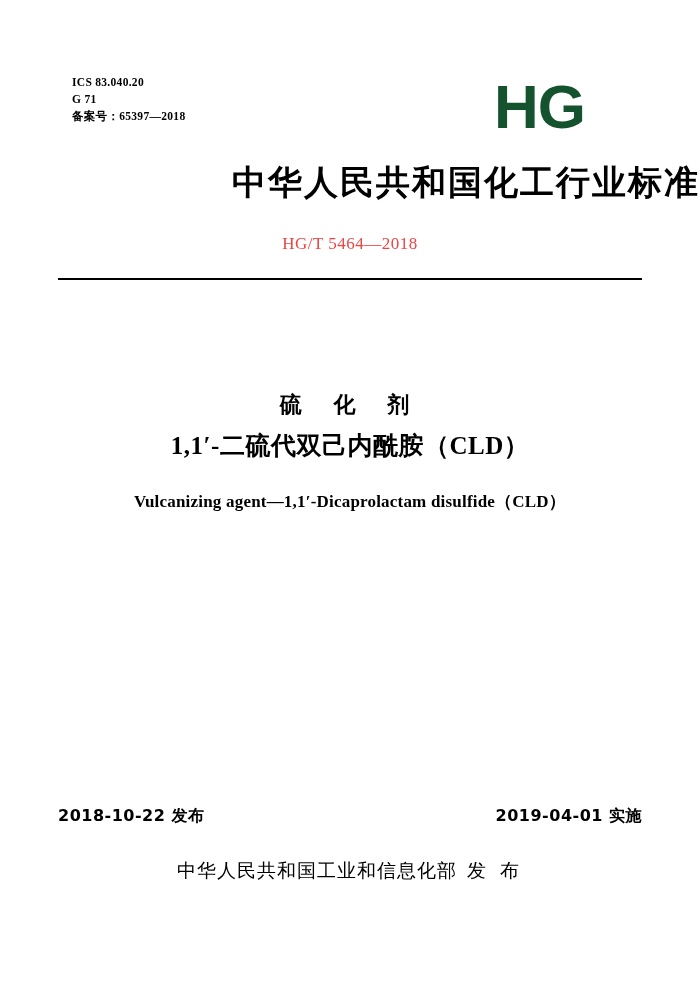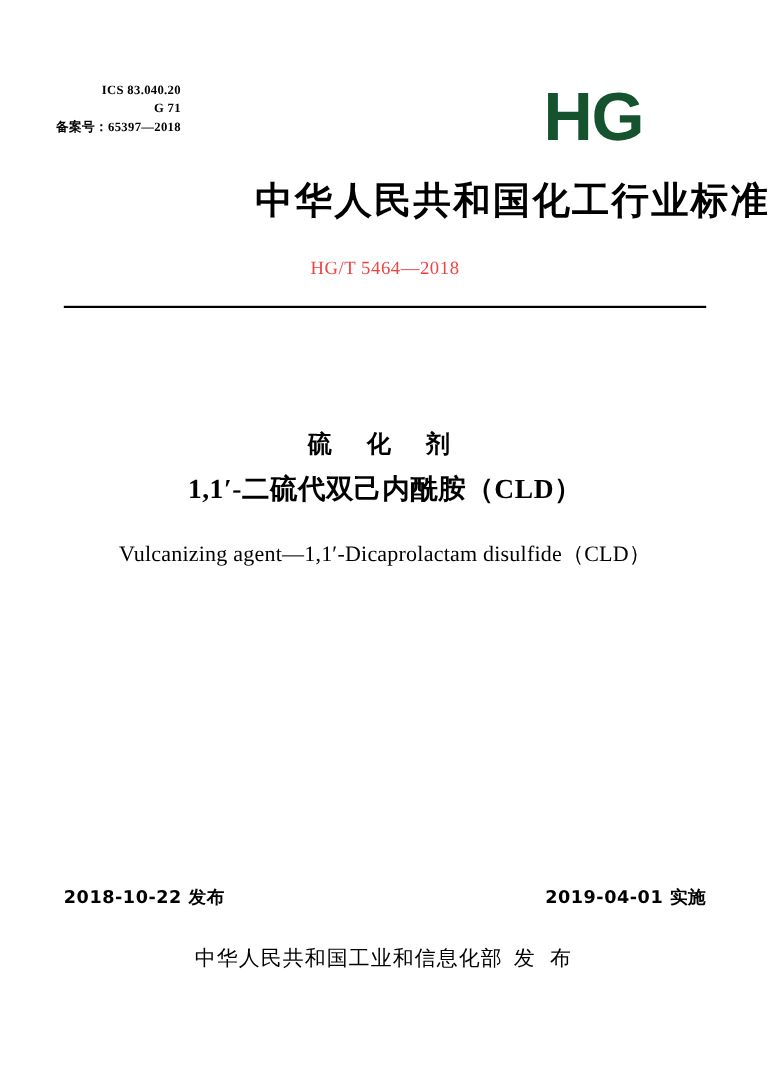--- a/index.html
+++ b/index.html
@@ -20,25 +20,24 @@
     left: 0;
     top: 0;
     width: 700px;
     height: 991px;
     background: #ffffff;
   }
 
   
   .header-zone {
     position: absolute;
-    left: 51px;
+    left: 72px;
     top: 74px;
     right: 58px;
     height: 130px;
-    text-align: right;
   }
   .ics-lines {
     position: absolute;
     left: 0;
     top: 0;
     font-family: "Liberation Serif", serif;
     font-weight: bold;
     font-size: 11.5px;
     line-height: 17px;
     letter-spacing: 0.3px;
@@ -113,22 +112,22 @@
   .subject .line2 {
     font-family: Liberation Serif, serif;
     font-weight: bold;
     font-size: 25px;
     letter-spacing: 0.5px;
     line-height: 40px;
     margin-top: 4px;
   }
   .subject .line3 {
     font-family: "Liberation Serif", serif;
-    font-weight: normal;
-    font-size: 20px;
+    font-weight: bold;
+    font-size: 17px;
     letter-spacing: 0.2px;
     margin-top: 24px;
   }
 
   
   .dates {
     position: absolute;
     left: 58px;
     right: 58px;
     top: 806px;

